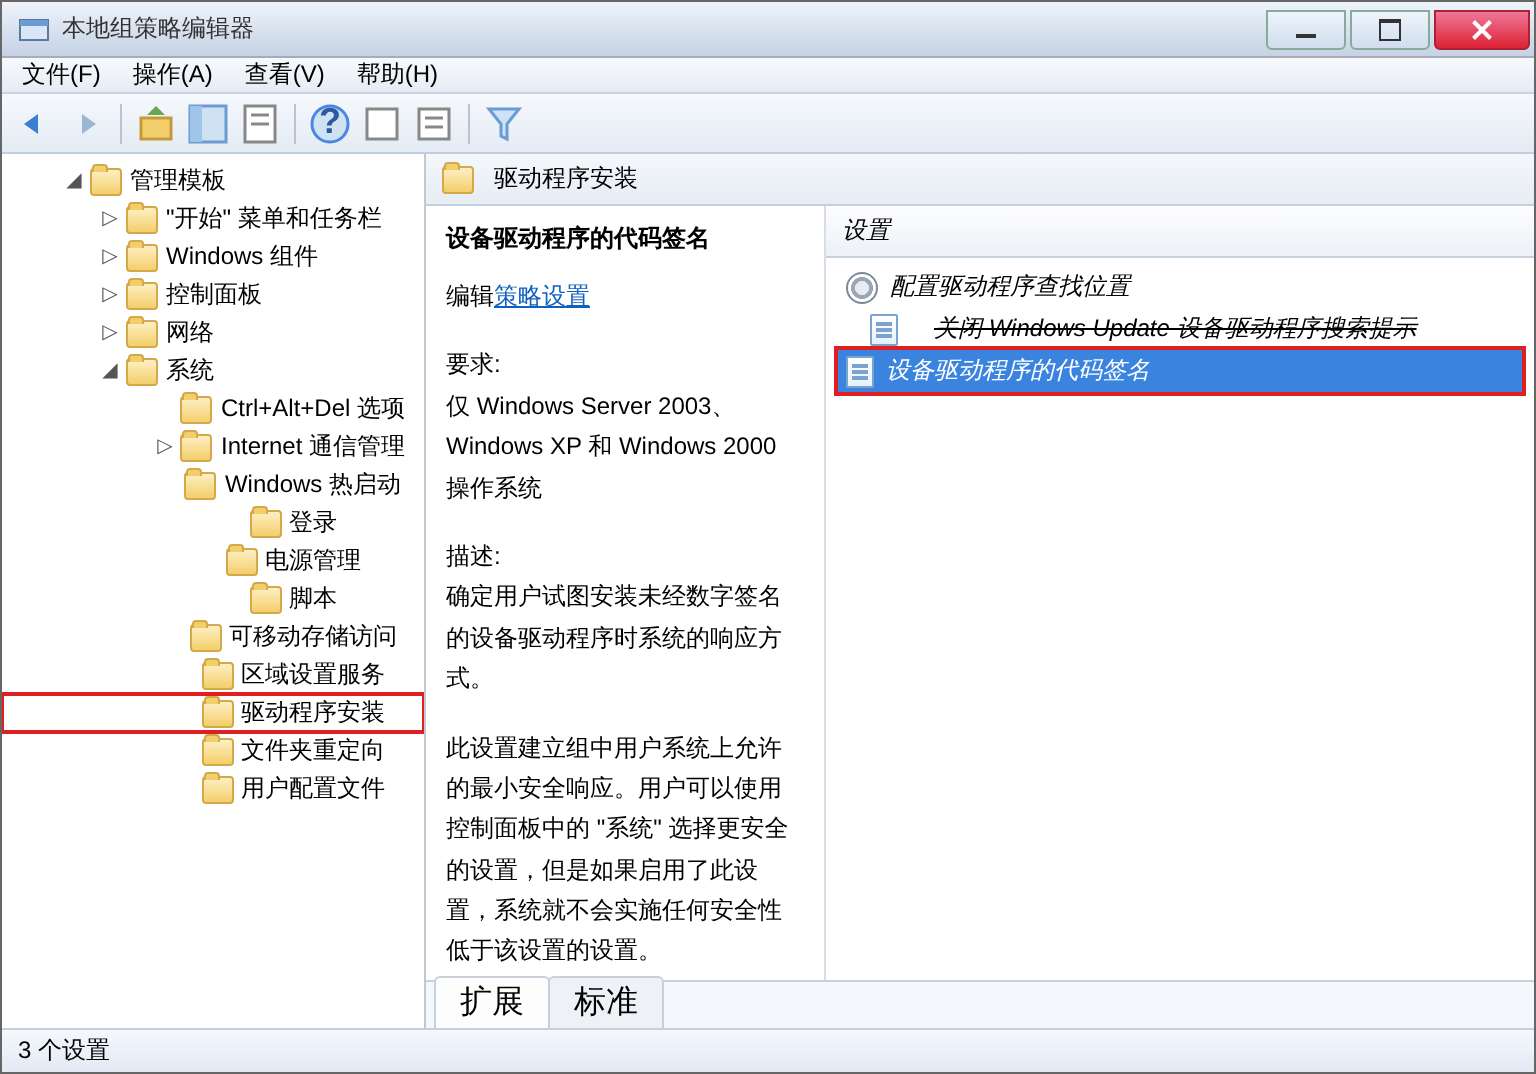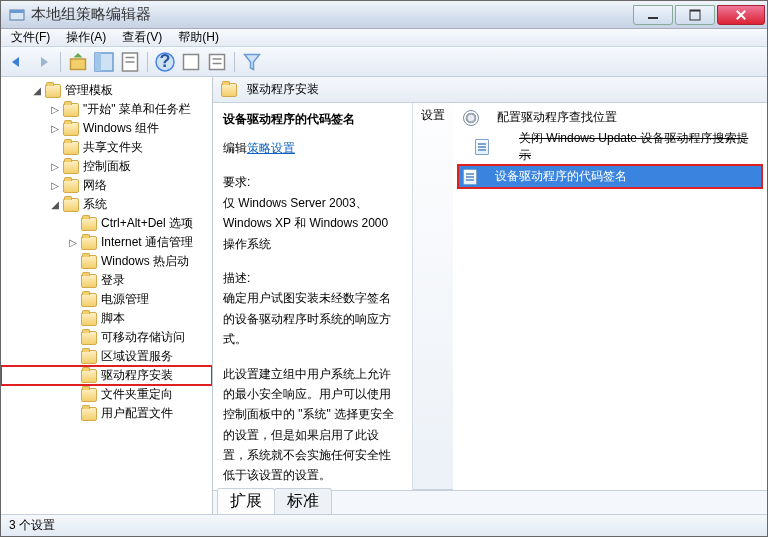--- a/index.html
+++ b/index.html
@@ -1,20 +1,20 @@
 <!DOCTYPE html>
 <html><head>
 <meta charset="utf-8">
 <style>
 * { margin: 0; padding: 0; box-sizing: border-box; font-family: "Microsoft YaHei", "Segoe UI", Tahoma, sans-serif; font-size: 12px; }
 body { background: #fff; width: 768px; height: 537px; overflow: hidden; }
 .window { width: 768px; height: 537px; border: 1px solid #666; display: flex; flex-direction: column; background: linear-gradient(to bottom, #e9eff7 0%, #dde6f0 100%); }
 .titlebar { height: 28px; background: linear-gradient(to bottom, #f0f4fa 0%, #d8e2ef 50%, #c6d3e4 100%); display: flex; align-items: center; padding-left: 8px; border-bottom: 1px solid #aab; }
 .titlebar-icon { width: 16px; height: 16px; margin-right: 6px; display: inline-block; }
-.titlebar-text { flex: 1; color: #333; font-size: 15px; }
+.titlebar-text { flex: 1; color: #333; font-size: 12px; }
 .win-buttons { display: flex; }
 .win-btn { width: 40px; height: 20px; border: 1px solid #8a9; background: linear-gradient(to bottom, #eef4fb, #d0ddee); border-radius: 0 0 3px 3px; margin-right: 2px; font-size: 10px; text-align: center; line-height: 16px; cursor: pointer; }
 .win-btn.close { width: 48px; background: linear-gradient(to bottom, #e79, #d23); border-color: #a23; color: #fff; position: relative; }
 .win-btn.close::before { content: ""; position: absolute; top: 50%; left: 50%; width: 12px; height: 2px; background: #fff; transform: translate(-50%,-50%) rotate(45deg); }
 .win-btn.close::after { content: ""; position: absolute; top: 50%; left: 50%; width: 12px; height: 2px; background: #fff; transform: translate(-50%,-50%) rotate(-45deg); }
 .win-btn.min { position: relative; }
 .win-btn.min::before { content: ""; position: absolute; bottom: 5px; left: 50%; transform: translateX(-50%); width: 10px; height: 2px; background: #333; }
 .win-btn.max { position: relative; }
 .win-btn.max::before { content: ""; position: absolute; top: 50%; left: 50%; transform: translate(-50%,-50%); width: 9px; height: 8px; border: 1px solid #333; border-top: 2px solid #333; }
 .menubar { height: 18px; background: linear-gradient(to bottom, #f7fafd, #e6ecf4); display: flex; align-items: center; padding-left: 2px; border-bottom: 1px solid #c9d5e5; }
@@ -24,32 +24,32 @@
 .tool-sep { width: 1px; height: 20px; background: #b8c4d4; margin: 0 3px; }
 .content { flex: 1; display: flex; background: #fff; overflow: hidden; }
 .tree-panel { width: 212px; border-right: 1px solid #c0c8d2; overflow: auto; padding: 4px 0; }
 .tree-item { display: flex; align-items: center; padding: 1px 0; white-space: nowrap; cursor: pointer; }
 .tree-toggle { width: 12px; height: 12px; margin-right: 2px; display: inline-block; color: #555; font-size: 10px; text-align: center; line-height: 12px; }
 .folder-icon { width: 16px; height: 14px; margin-right: 4px; display: inline-block; background: linear-gradient(to bottom, #feefc4, #f3cf6b); border: 1px solid #d3a94a; border-radius: 2px; position: relative; }
 .folder-icon::before { content: ""; position: absolute; top: -3px; left: 0; width: 6px; height: 3px; background: #f3cf6b; border: 1px solid #d3a94a; border-bottom: none; border-radius: 2px 2px 0 0; }
 .tree-item.highlighted { outline: 2px solid #e02020; outline-offset: -1px; }
 .indent-0 { padding-left: 30px; }
 .indent-1 { padding-left: 48px; }
-.indent-2 { padding-left: 66px; }
+.indent-2 { padding-left: 66px; justify-content: center; }
 .detail-panel { flex: 1; display: flex; flex-direction: column; }
 .detail-header { background: linear-gradient(to bottom, #f4f7fb, #e7edf5); border-bottom: 1px solid #c5d0de; padding: 4px 8px; display: flex; align-items: center; gap: 6px; }
 .detail-body { flex: 1; display: flex; overflow: hidden; }
 .desc-pane { width: 200px; padding: 8px 10px; border-right: 1px solid #d8dee6; overflow: auto; }
 .desc-title { font-weight: bold; margin-bottom: 10px; }
 .desc-link { color: #1060c0; text-decoration: underline; cursor: pointer; margin-bottom: 14px; display: block; }
 .desc-block { margin-bottom: 14px; line-height: 1.7; }
-.list-pane { flex: 1; display: flex; flex-direction: row; }
+.list-pane { flex: 1; display: flex; flex-direction: column; font-style: italic; }
 .list-header { background: linear-gradient(to bottom, #fdfdfe, #ecf1f7); border-bottom: 1px solid #c8d2dd; padding: 4px 8px; }
 .list-items { flex: 1; padding: 4px 6px; overflow: auto; }
-.list-row { display: flex; align-items: center; padding: 2px 4px; gap: 18px; cursor: pointer; }
+.list-row { display: flex; align-items: center; padding: 2px 4px; gap: 6px; cursor: pointer; }
 .list-row.selected { background: #3a84df; color: #fff; }
 .list-row.strike span { text-decoration: line-through; margin-left: 12px; }
 .list-row.highlighted { outline: 2px solid #e02020; outline-offset: 0; }
 .item-icon { width: 16px; height: 16px; flex-shrink: 0; }
 .icon-gear { width: 16px; height: 16px; display: inline-block; border-radius: 50%; background: radial-gradient(circle, #e8ecf0 35%, #9aa7b5 36%, #9aa7b5 55%, transparent 56%); border: 1px solid #7b8a99; }
 .icon-doc { width: 14px; height: 16px; display: inline-block; background: linear-gradient(to bottom, #fff, #e6f0fb); border: 1px solid #7ba3d0; border-radius: 1px; position: relative; }
 .icon-doc::before { content: ""; position: absolute; top: 3px; left: 2px; right: 2px; height: 2px; background: #7ba3d0; box-shadow: 0 3px 0 #7ba3d0, 0 6px 0 #7ba3d0; }
 .tab-strip { height: 24px; border-top: 1px solid #c8d0da; display: flex; align-items: flex-end; padding-left: 4px; background: #f4f7fb; }
 .tab { padding: 2px 12px; border: 1px solid #c8d0da; border-bottom: none; background: #fdfdfd; border-radius: 3px 3px 0 0; margin-right: -1px; cursor: pointer; font-size: 16px; }
 .tab.inactive { background: #eef1f6; }
@@ -153,25 +153,20 @@
           <span class="tree-toggle">▷</span>
           <span class="folder-icon"></span>
           <span>"开始" 菜单和任务栏</span>
         </div>
       <div class="tree-item indent-1">
           <span class="tree-toggle">▷</span>
           <span class="folder-icon"></span>
           <span>Windows 组件</span>
         </div>
       <div class="tree-item indent-1">
-          <span class="tree-toggle"></span>
-          <span class="folder-icon"></span>
-          <span>共享文件夹</span>
-        </div>
-      <div class="tree-item indent-1">
           <span class="tree-toggle">▷</span>
           <span class="folder-icon"></span>
           <span>控制面板</span>
         </div>
       <div class="tree-item indent-1">
           <span class="tree-toggle">▷</span>
           <span class="folder-icon"></span>
           <span>网络</span>
         </div>
       <div class="tree-item indent-1">

